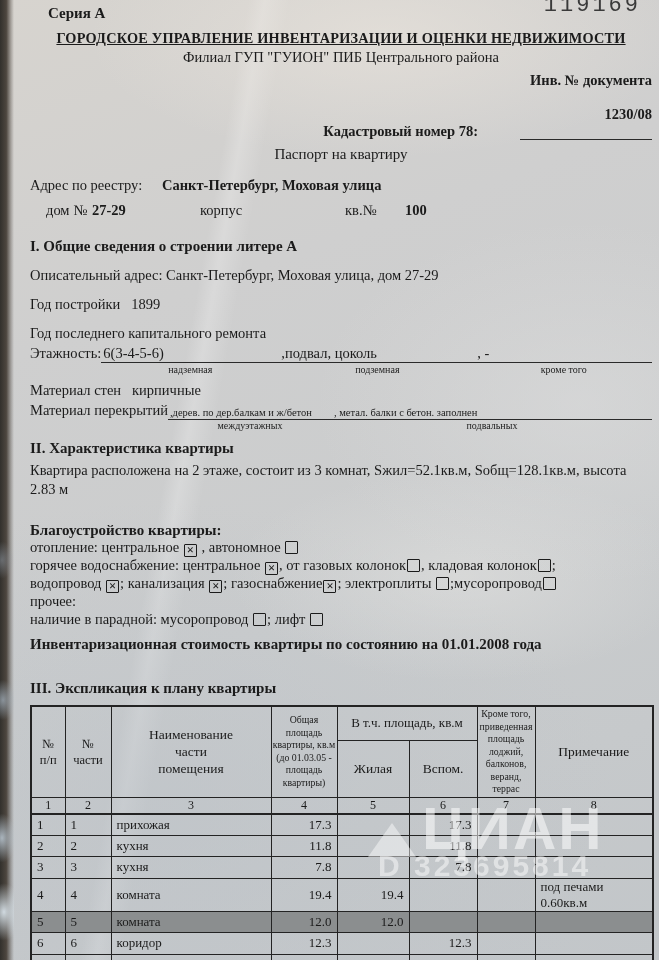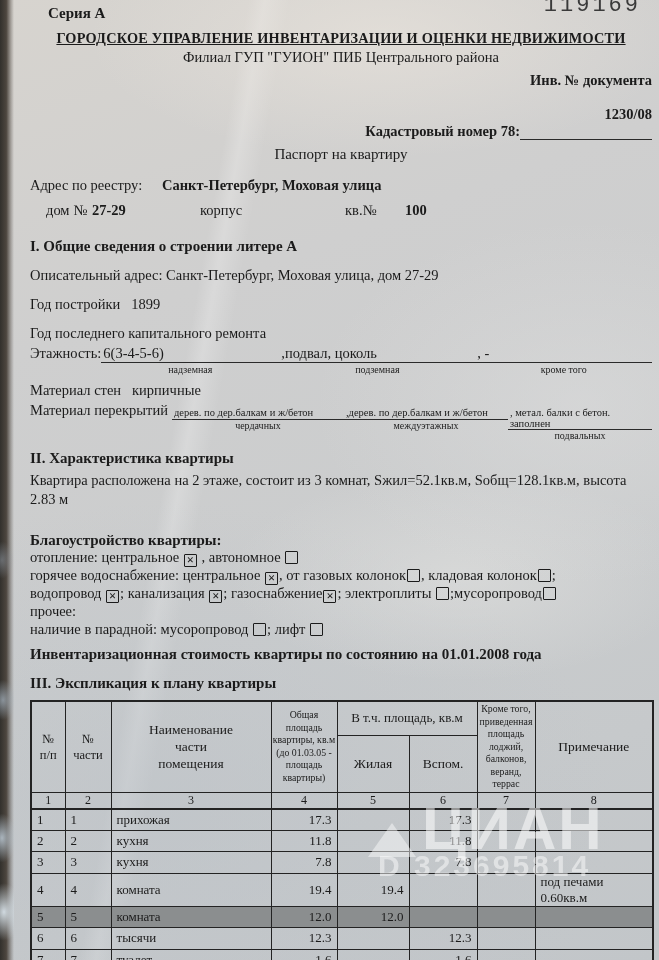--- a/index.html
+++ b/index.html
@@ -29,21 +29,21 @@
     font-family:"Liberation Mono", monospace; font-size:22px; letter-spacing:3px; color:#3a3a3a;
   }
   .content { position:absolute; left:30px; top:0; width:622px; z-index:2; }
   .b { font-weight:bold; }
   .pre { white-space:pre-line; }
 
   .series { margin:5px 0 0 18px; font-weight:bold; font-size:15px; }
   .org-title { margin-top:8px; text-align:center; font-weight:bold; font-size:14.3px; text-decoration:underline; letter-spacing:0.2px; }
   .org-sub { margin-top:2px; text-align:center; font-size:14.5px; }
   .inv-row { margin-top:6px; display:flex; align-items:flex-end; font-weight:bold; font-size:14.5px;flex-direction:column; }
-  .inv-row .right { margin-left:auto; display:flex; align-items:flex-end; }
+  .inv-row .right { margin-left:auto; display:flex; align-items:flex-end;gap:42px; }
   .uline { display:inline-block; width:132px; border-bottom:1.4px solid #2a2a2a; height:15px; }
   .doc-title { margin-top:6px; text-align:center; font-weight:normal; font-size:15px; }
 
   .addr-row { position:relative; margin-top:14px; height:19px; font-size:14.5px; }
   .addr-row .val { position:absolute; left:132px; top:0; font-weight:bold; }
   .house-row { position:relative; margin-top:6px; height:19px; font-size:14.5px; }
   .house-row span { position:absolute; top:0; }
 
   .s-title { font-weight:bold; font-size:15px; }
   .mt-s1 { margin-top:17px; }
@@ -58,21 +58,21 @@
   .f-attic { width:172px; margin-left:4px; } .f-inter { width:164px; } .f-base { flex:1; }
 
   .para { margin-top:4px; font-size:14.5px; line-height:19px; }
   .amen-title { margin-top:23px; font-weight:bold; font-size:15px; }
   .cb-line { font-size:14.5px; line-height:17.5px; }
   .cb {
     display:inline-block; width:13px; height:13px; border:1.6px solid #1b1b1b; border-radius:1px;
     vertical-align:-2px; text-align:center; line-height:10px; font-size:12.5px; font-weight:bold; margin:0 1px;
   }
   .val-title { margin-top:8px; font-weight:bold; font-size:15px; }
-  .mt-s3 { margin-top:12px; }
+  .mt-s3 { margin-top:27px; }
 
   table.expl { margin-top:8px; width:622px; border-collapse:collapse; table-layout:fixed; }
   table.expl th, table.expl td { border:1px solid #232323; }
   table.expl { border:2px solid #232323; }
   table.expl thead th { font-weight:normal; vertical-align:middle; text-align:center; line-height:1.28; padding:1px; }
   .th-num, .th-part { font-size:12.5px; }
   .th-name { font-size:13.5px; }
   .th-total { font-size:9.8px; }
   .th-incl { font-size:13px; height:34px; }
   .th-living, .th-aux { font-size:13.5px; }
@@ -154,24 +154,20 @@
       </span>
     </div>
 
     <div class="line14" style="margin-top:7px">
       <span>Материал стен</span>&nbsp;&nbsp;
       <span>кирпичные</span>
     </div>
 
     <div class="field-line">
       <span>Материал перекрытий</span>
-      <span class="ufield f-attic">
-        <span class="uval small-uval">дерев. по дер.балкам и ж/бетон</span>
-        <span class="ucap">чердачных</span>
-      </span>
       <span class="ufield f-inter">
         <span class="uval small-uval">,дерев. по дер.балкам и ж/бетон</span>
         <span class="ucap">междуэтажных</span>
       </span>
       <span class="ufield f-base">
         <span class="uval small-uval">, метал. балки с бетон. заполнен</span>
         <span class="ucap">подвальных</span>
       </span>
     </div>
 
@@ -289,21 +285,21 @@
             <td class="c-name">комната</td>
             <td class="c-total">12.0</td>
             <td class="c-living">12.0</td>
             <td class="c-aux"></td>
             <td class="c-extra"></td>
             <td class="c-note"></td>
           </tr>
           <tr>
             <td class="c-n">6</td>
             <td class="c-part">6</td>
-            <td class="c-name">тысячи</td>
+            <td class="c-name">коридор</td>
             <td class="c-total">12.3</td>
             <td class="c-living"></td>
             <td class="c-aux">12.3</td>
             <td class="c-extra"></td>
             <td class="c-note"></td>
           </tr>
           <tr>
             <td class="c-n">7</td>
             <td class="c-part">7</td>
             <td class="c-name">туалет</td>

